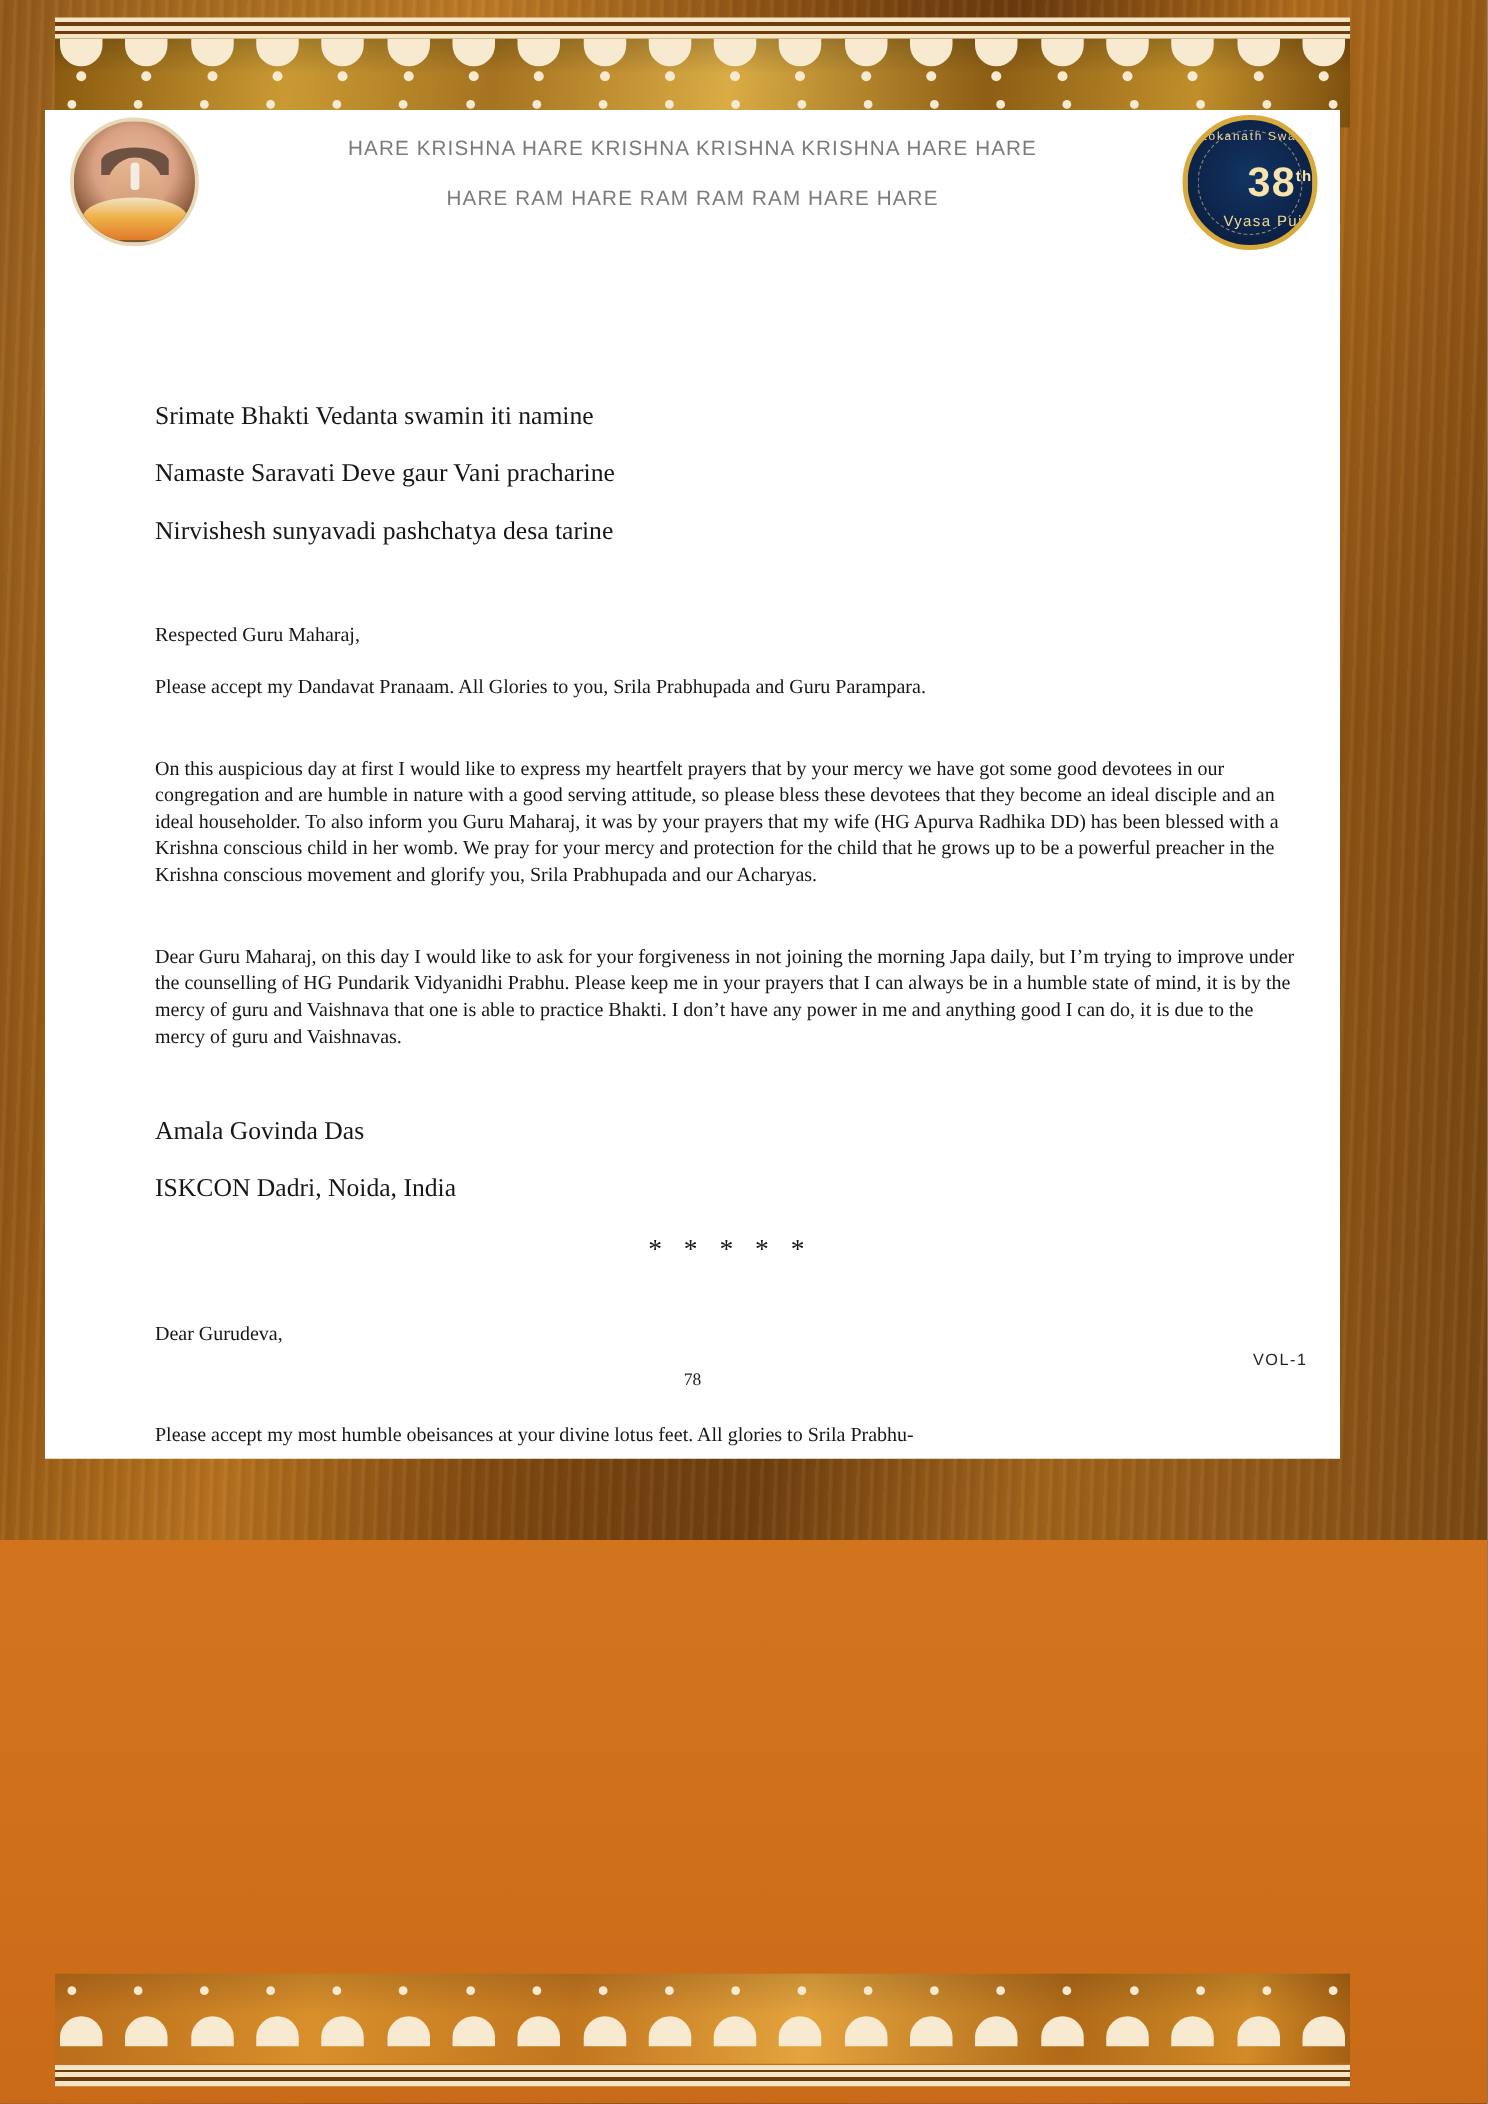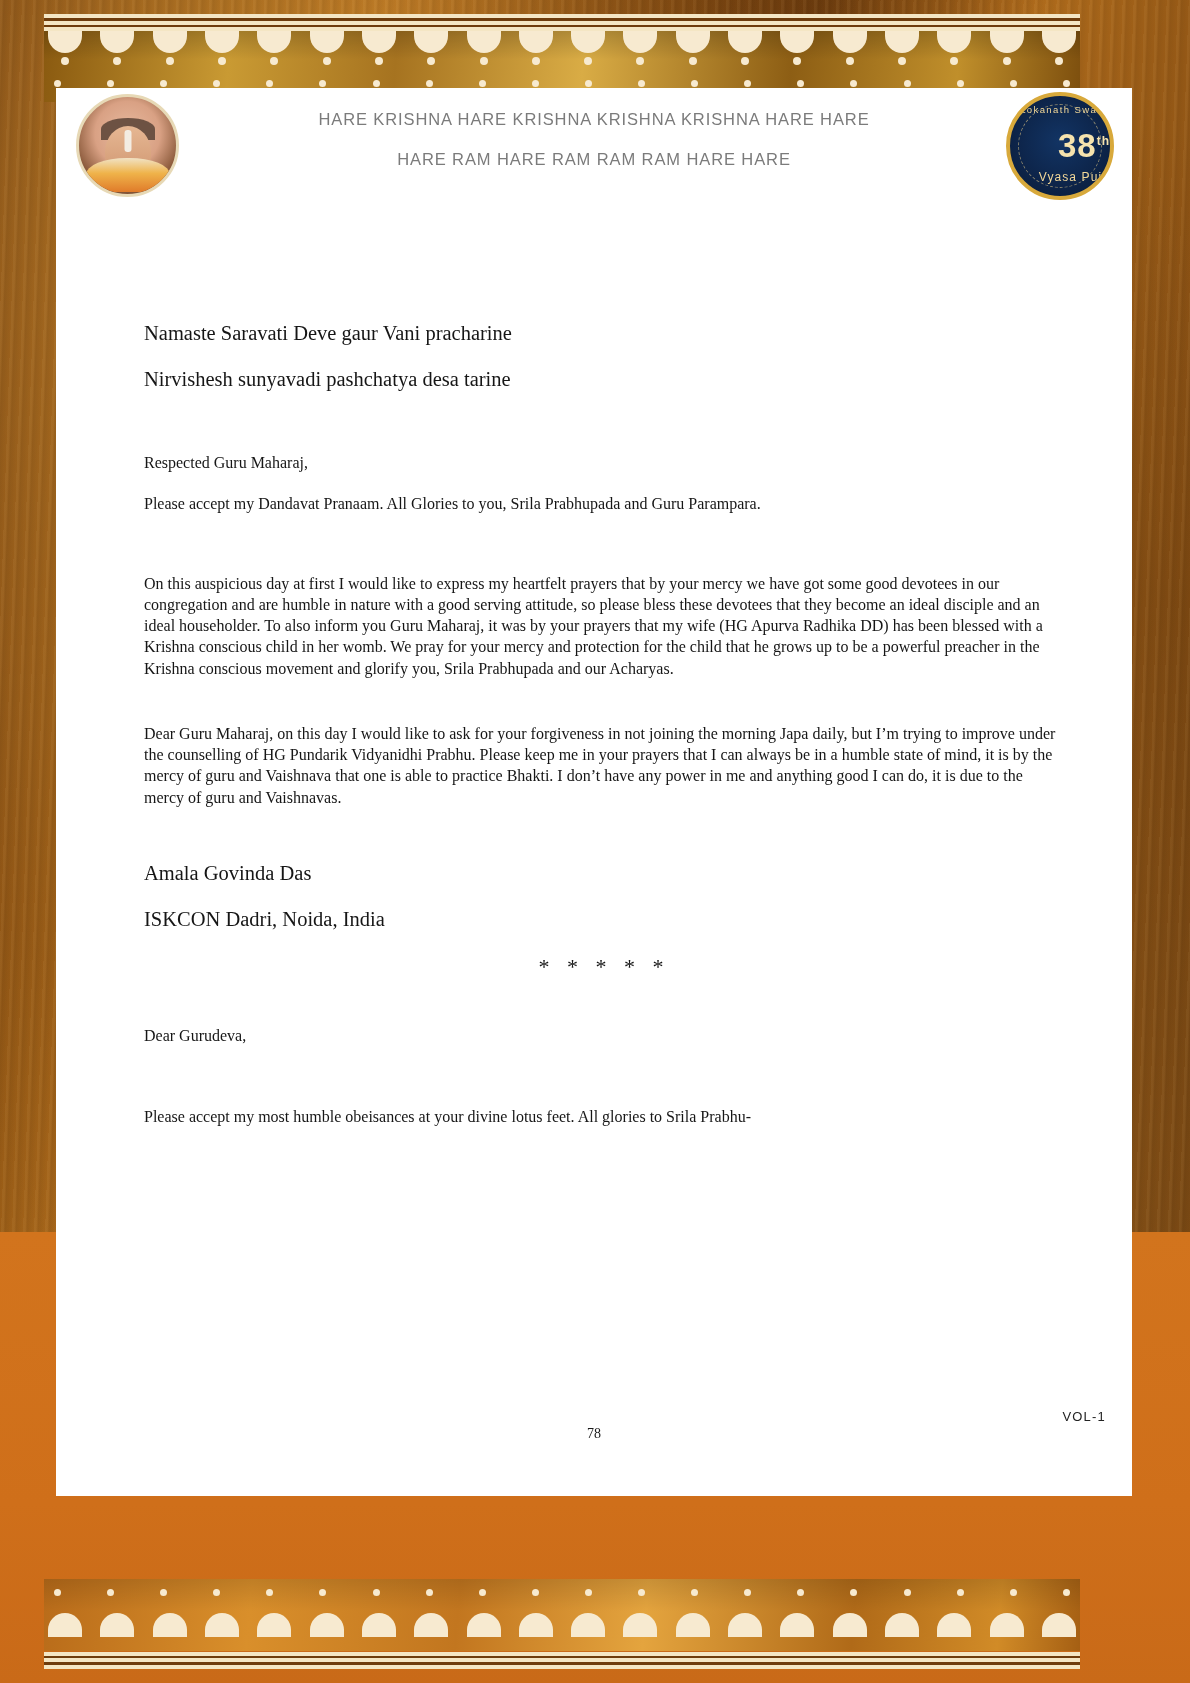--- a/index.html
+++ b/index.html
@@ -147,26 +147,25 @@
         #f4e6c4 0px, #f4e6c4 4px,
         #6e3c0c 4px, #6e3c0c 6px,
         #f4e6c4 6px, #f4e6c4 10px,
         #6e3c0c 10px, #6e3c0c 13px,
         #f4e6c4 13px, #f4e6c4 17px);
   }
 
   
   .sheet {
     position: absolute;
-    left: 56px;
+    left: 36px;
     top: 88px;
     width: 1036px;
-    height: 1408px;
+    height: 1079px;
     background: #ffffff;
-    padding-left: 40px;
   }
 
   
   .mantra-block {
     position: absolute;
     left: 0; right: 0;
     top: 22px;
     text-align: center;
     font-family: "Liberation Sans", sans-serif;
     color: #7b7b7b;
@@ -279,21 +278,21 @@
   .gap-sm { height: 40px; }
   .gap-md { height: 44px; }
   .gap-lg { height: 52px; }
   .para {
     margin: 0 0 0 0;
     font-size: 16px;
     line-height: 1.33;
     text-align: left;
   }
   .para.salutation { margin-bottom: 20px; }
-  .para.tight { margin-bottom: 14px; }
+  .para.tight { }
   .sign-line { margin: 0 0 19px 0; font-size: 20.5px; }
   .stars {
     text-align: center;
     font-size: 22px;
     letter-spacing: 6px;
     margin: 4px 0 0 0;
     color: #161616;
   }
 
   .page-number {
@@ -435,20 +434,21 @@
 
     <div class="logo-badge">
       <div class="ring"></div>
       <div class="arc-top">Lokanath Swami</div>
       <div class="num"><span>38</span><sup>th</sup></div>
       <div class="arc-bottom">Vyasa Puja</div>
     </div>
 
     <div class="body-wrap">
 
+      <div class="verse-line">Srimate Bhakti Vedanta swamin iti namine</div>
       <div class="verse-line">Namaste Saravati Deve gaur Vani pracharine</div>
       <div class="verse-line">Nirvishesh sunyavadi pashchatya desa tarine</div>
 
       <div class="gap-sm"></div>
 
       <div class="para salutation">Respected Guru Maharaj,</div>
       <div class="para tight">Please accept my Dandavat Pranaam. All Glories to you, Srila Prabhupada and Guru Parampara.</div>
 
       <div class="gap-md"></div>
 

